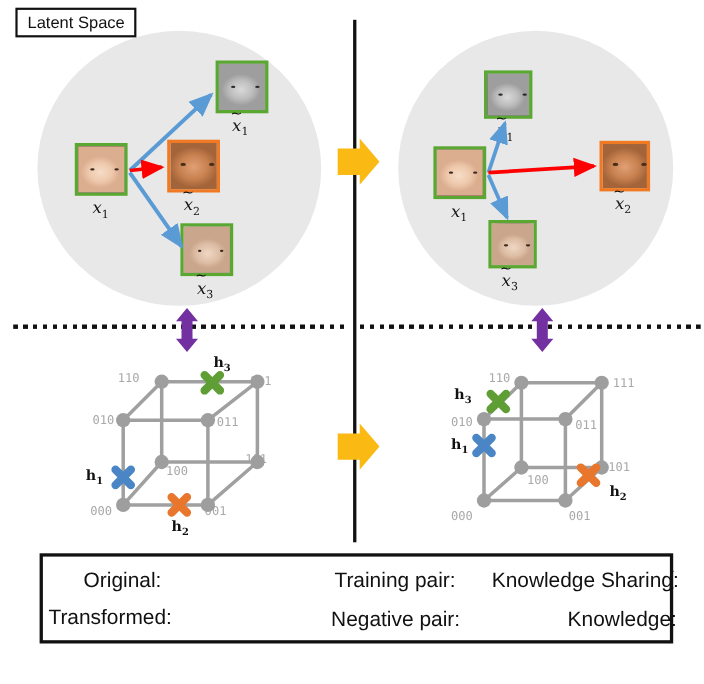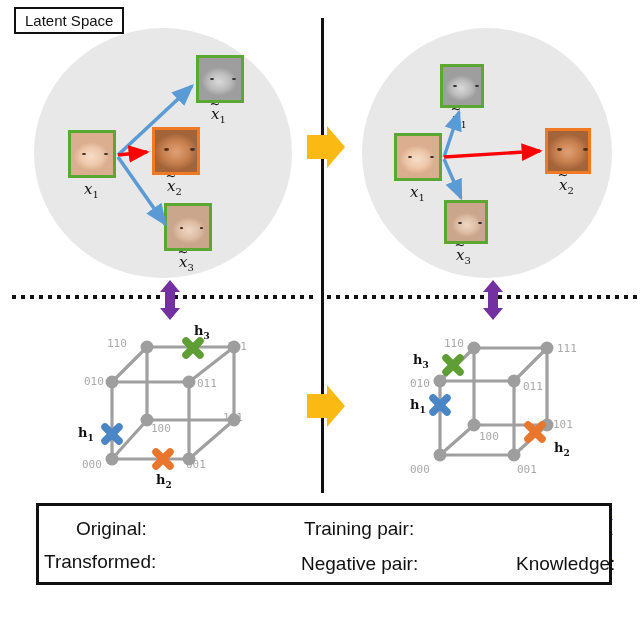--- a/index.html
+++ b/index.html
@@ -200,20 +200,21 @@
     </div>
   <div class="face orange" style="left:171px;top:544px;width:30px;height:30px;">
       <div class="px f-man-dark"></div>
     </div>
   <div class="face green" style="left:205px;top:544px;width:30px;height:30px;">
       <div class="px f-asian-green"></div>
     </div>
 
   <div class="lg-text" style="left:300px;top:518px;">Training pair:</div>
   <div class="lg-text" style="left:297px;top:553px;">Negative pair:</div>
+  <div class="lg-text" style="left:443px;top:518px;">Knowledge Sharing:</div>
   <div class="lg-text" style="left:512px;top:553px;">Knowledge:</div>
 
   <svg class="ov" viewBox="0 0 640 622">
     <defs>
       <marker id="ah-blue" markerWidth="7" markerHeight="7" refX="5.4" refY="3" orient="auto" markerUnits="strokeWidth">
         <path d="M0,0.4 L6.2,3 L0,5.6 z" fill="#5b9bd5"></path>
       </marker>
       <marker id="ah-red" markerWidth="7" markerHeight="7" refX="5.4" refY="3" orient="auto" markerUnits="strokeWidth">
         <path d="M0,0.4 L6.2,3 L0,5.6 z" fill="#ff0000"></path>
       </marker>

